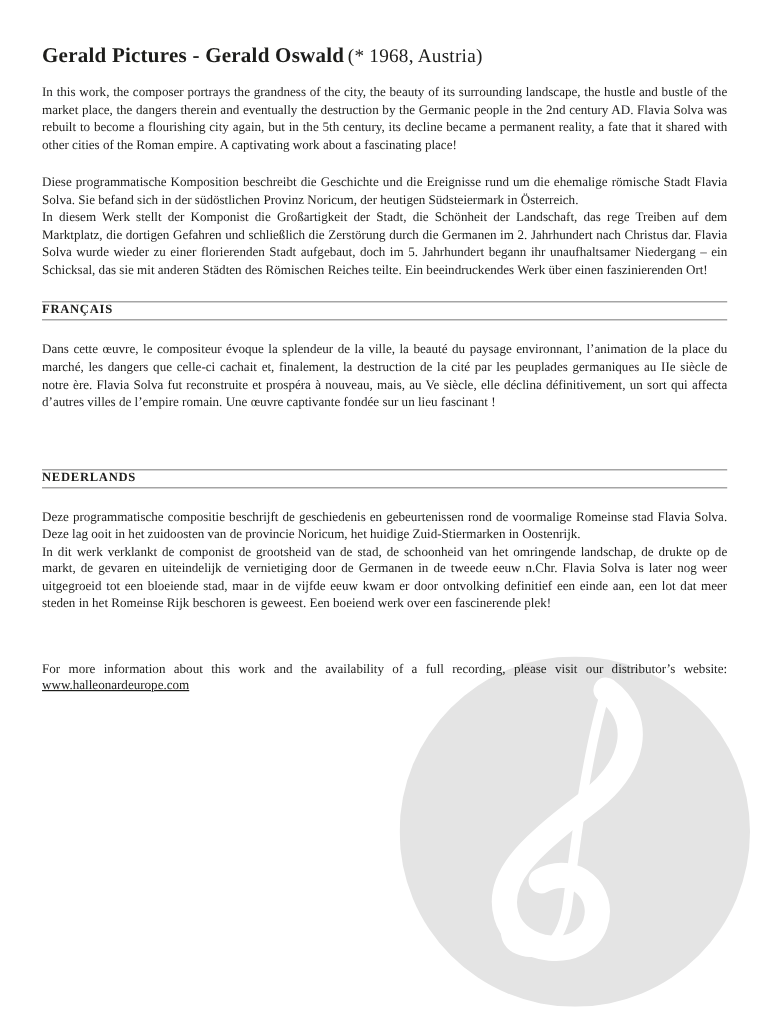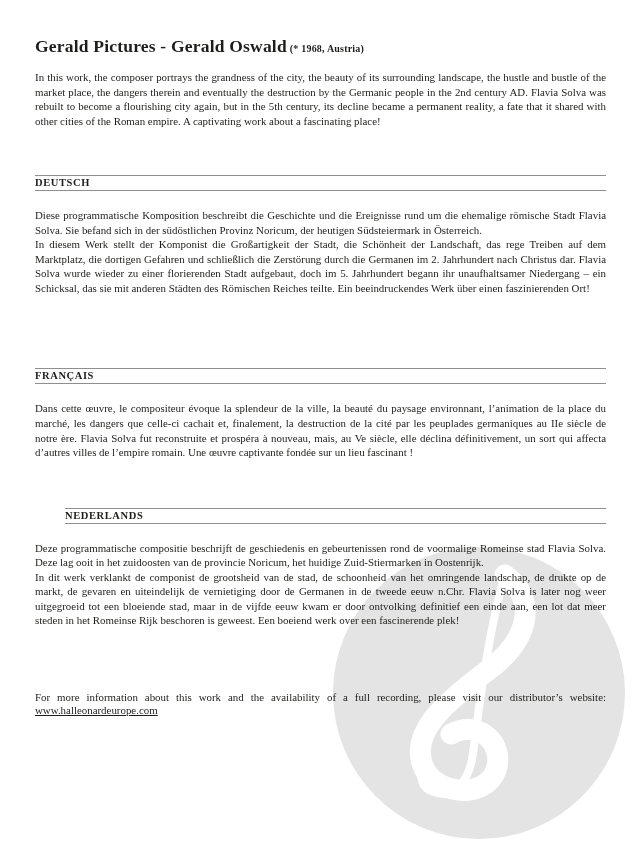--- a/index.html
+++ b/index.html
@@ -30,43 +30,43 @@
     width: 571px;
     z-index: 1;
   }
   h1.title {
     font-size: 17.5px;
     font-weight: bold;
     letter-spacing: 0.2px;
     white-space: nowrap;
   }
   h1.title .suffix {
-    font-size: 10px;
-    font-weight: bold;
+    font-size: 16px;
+    font-weight: normal;
     margin-left: 3px;
   }
   .body-par {
     font-size: 10.9px;
     line-height: 14.55px;
     text-align: justify;
   }
   .section-en { margin-top: 13px; }
   .rule-heading {
     border-top: 1px solid #8f8f8f;
     border-bottom: 1px solid #8f8f8f;
     font-size: 10.5px;
     font-weight: bold;
     letter-spacing: 0.6px;
     padding: 1px 0 2px 0;
   }
   .section-de .rule-heading { margin-top: 47px; }
-  .section-fr .rule-heading { margin-top: 73px; }
-  .section-nl .rule-heading { margin-top: 48px; margin-left: 30px; }
+  .section-fr .rule-heading { margin-top: 19px; }
+  .section-nl .rule-heading { margin-top: 48px; }
   .heading-gap { height: 17px; }
-  .footer-block { margin-top: 63px; }
+  .footer-block { margin-top: 41px; }
   .footer-par {
     font-size: 10.9px;
     line-height: 13.1px;
     text-align: justify;
   }
   a.distributor-link {
     color: inherit;
     text-decoration: underline;
     cursor: pointer;
   }
@@ -86,21 +86,20 @@
 
   <div class="content">
 
     <h1 class="title"><span>Gerald Pictures - Gerald Oswald</span><span class="suffix">(* 1968, Austria)</span></h1>
 
     <div class="section-en">
       <p class="body-par">In this work, the composer portrays the grandness of the city, the beauty of its surrounding landscape, the hustle and bustle of the market place, the dangers therein and eventually the destruction by the Germanic people in the 2nd century AD. Flavia Solva was rebuilt to become a flourishing city again, but in the 5th century, its decline became a permanent reality, a fate that it shared with other cities of the Roman empire. A captivating work about a fascinating place!</p>
     </div>
 
     <div class="section-de">
-      <div class="rule-heading">DEUTSCH</div>
       <div class="heading-gap"></div>
       <p class="body-par">Diese programmatische Komposition beschreibt die Geschichte und die Ereignisse rund um die ehemalige römische Stadt Flavia Solva. Sie befand sich in der südöstlichen Provinz Noricum, der heutigen Südsteiermark in Österreich.</p>
       <p class="body-par">In diesem Werk stellt der Komponist die Großartigkeit der Stadt, die Schönheit der Landschaft, das rege Treiben auf dem Marktplatz, die dortigen Gefahren und schließlich die Zerstörung durch die Germanen im 2. Jahrhundert nach Christus dar. Flavia Solva wurde wieder zu einer florierenden Stadt aufgebaut, doch im 5. Jahrhundert begann ihr unaufhaltsamer Niedergang – ein Schicksal, das sie mit anderen Städten des Römischen Reiches teilte. Ein beeindruckendes Werk über einen faszinierenden Ort!</p>
     </div>
 
     <div class="section-fr">
       <div class="rule-heading">FRANÇAIS</div>
       <div class="heading-gap"></div>
       <p class="body-par">Dans cette œuvre, le compositeur évoque la splendeur de la ville, la beauté du paysage environnant, l’animation de la place du marché, les dangers que celle-ci cachait et, finalement, la destruction de la cité par les peuplades germaniques au IIe siècle de notre ère. Flavia Solva fut reconstruite et prospéra à nouveau, mais, au Ve siècle, elle déclina définitivement, un sort qui affecta d’autres villes de l’empire romain. Une œuvre captivante fondée sur un lieu fascinant !</p>
     </div>

